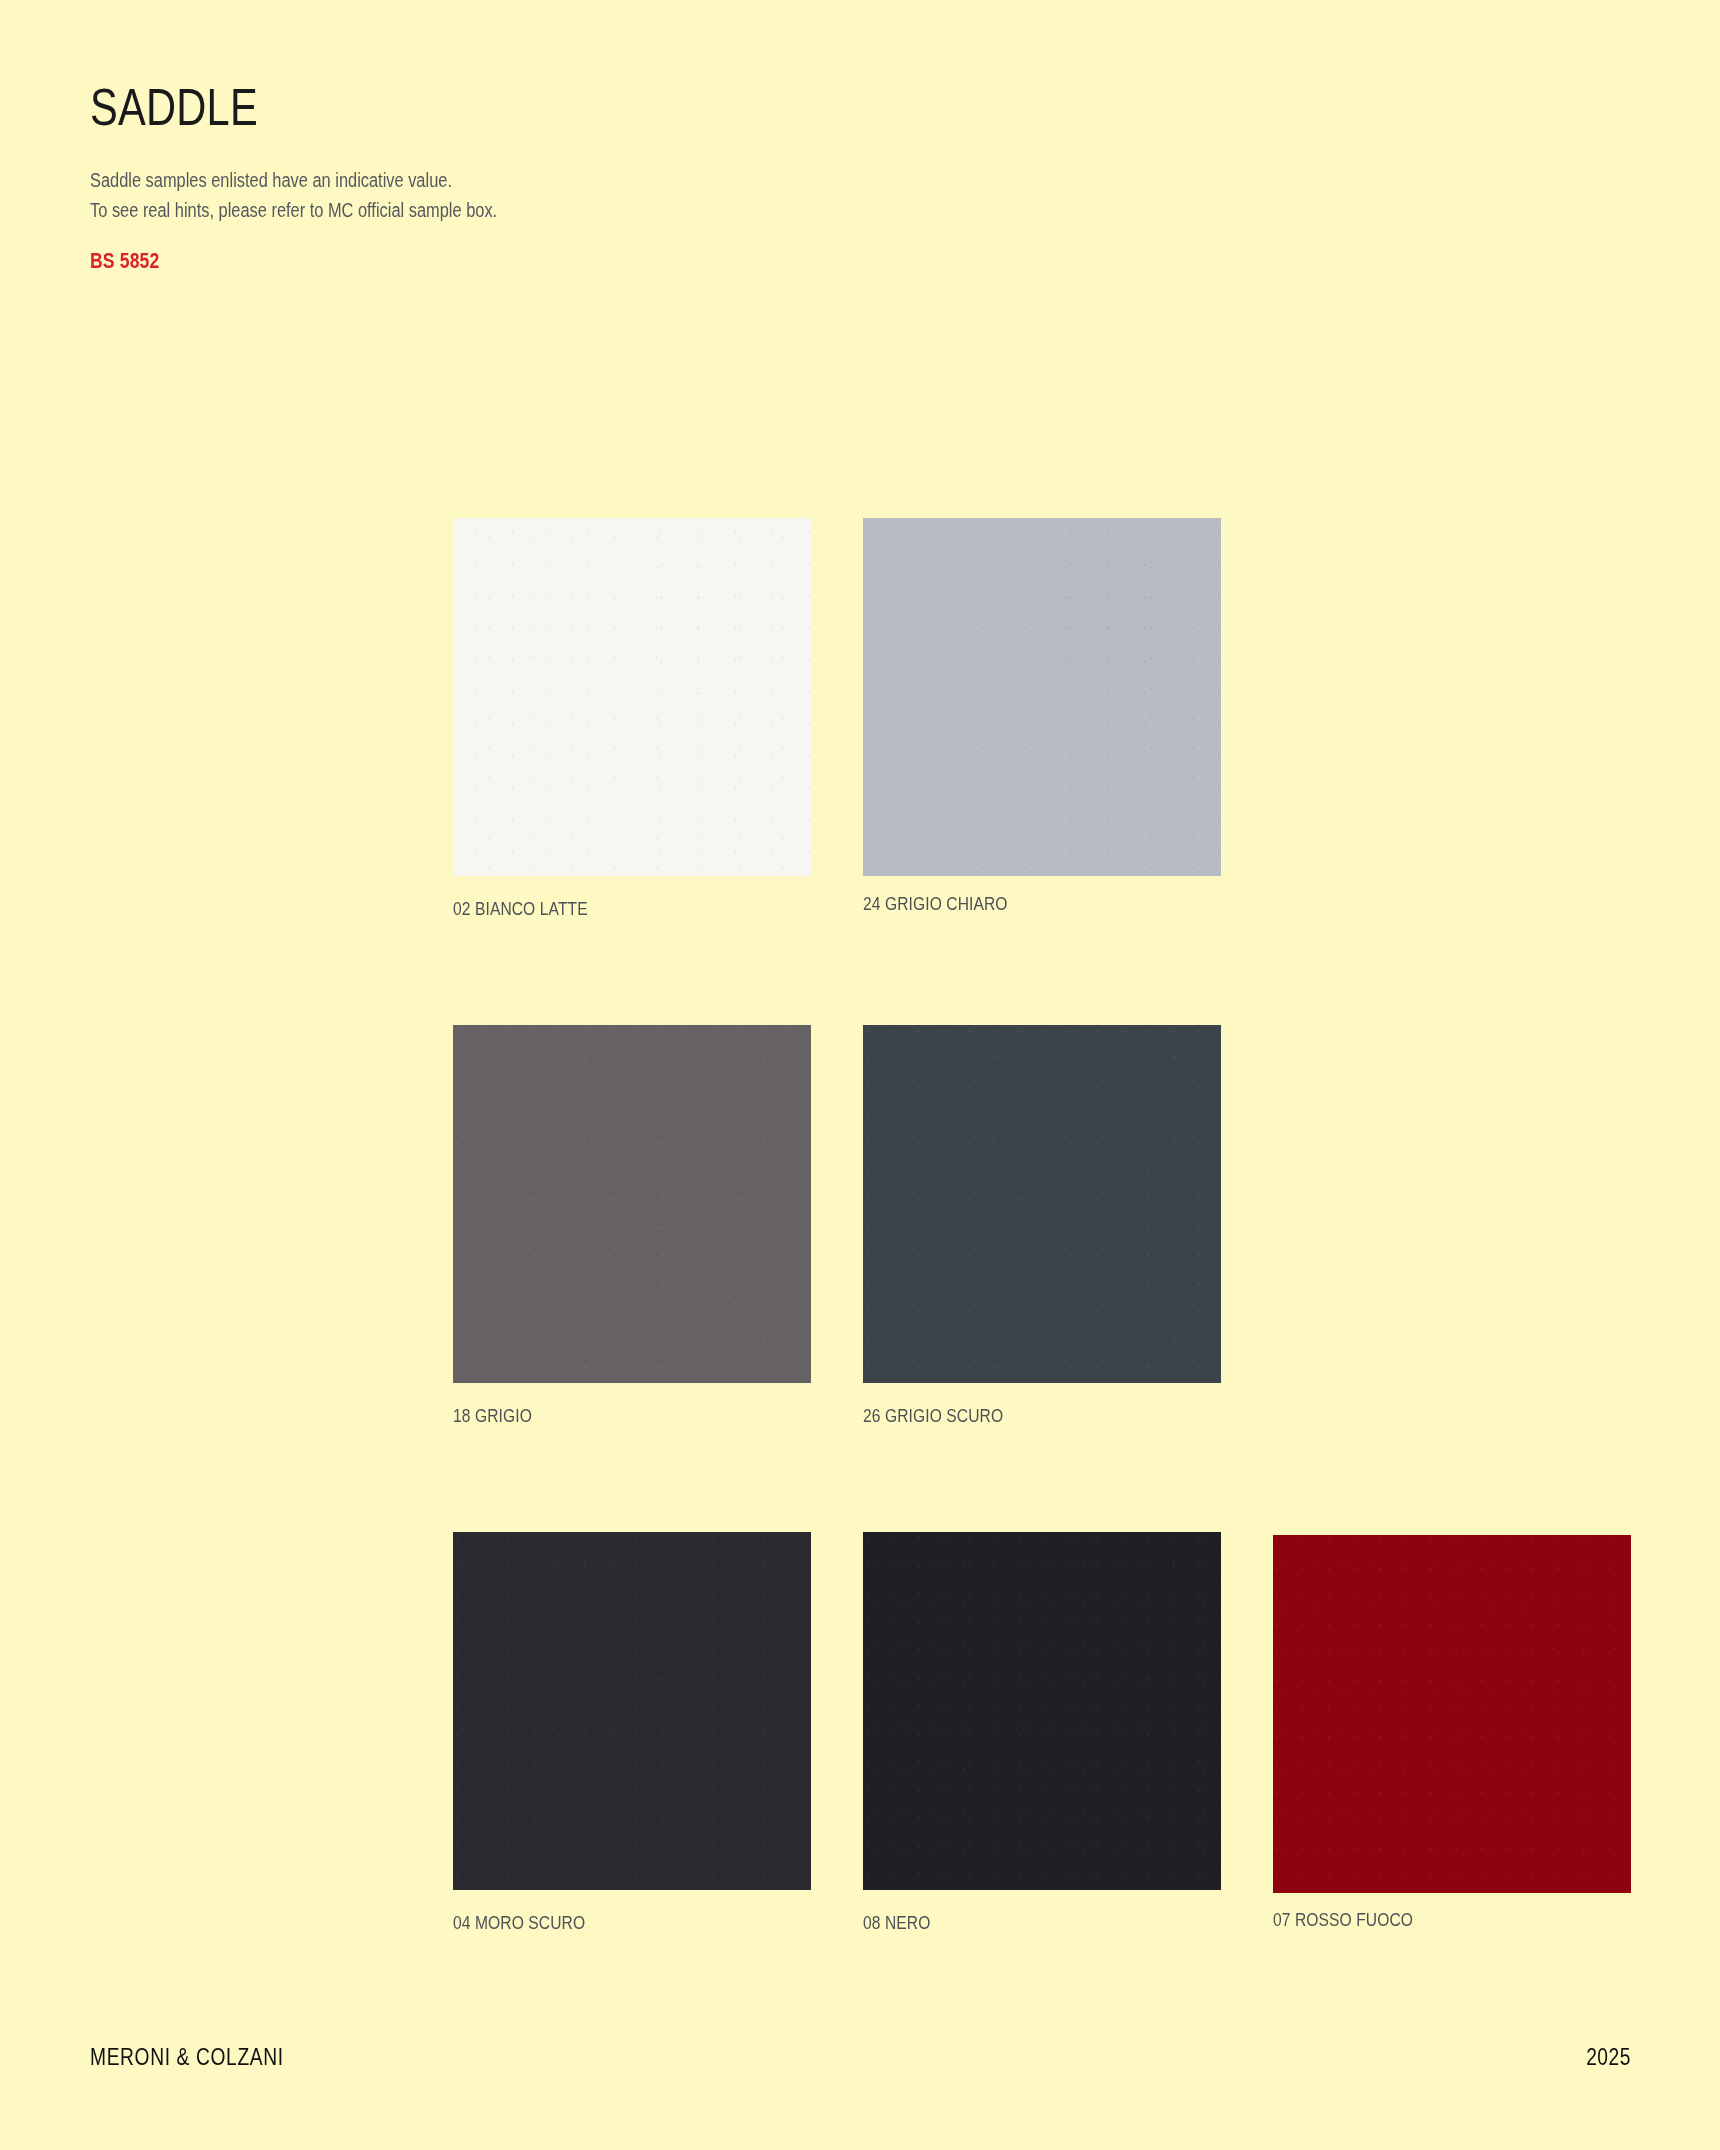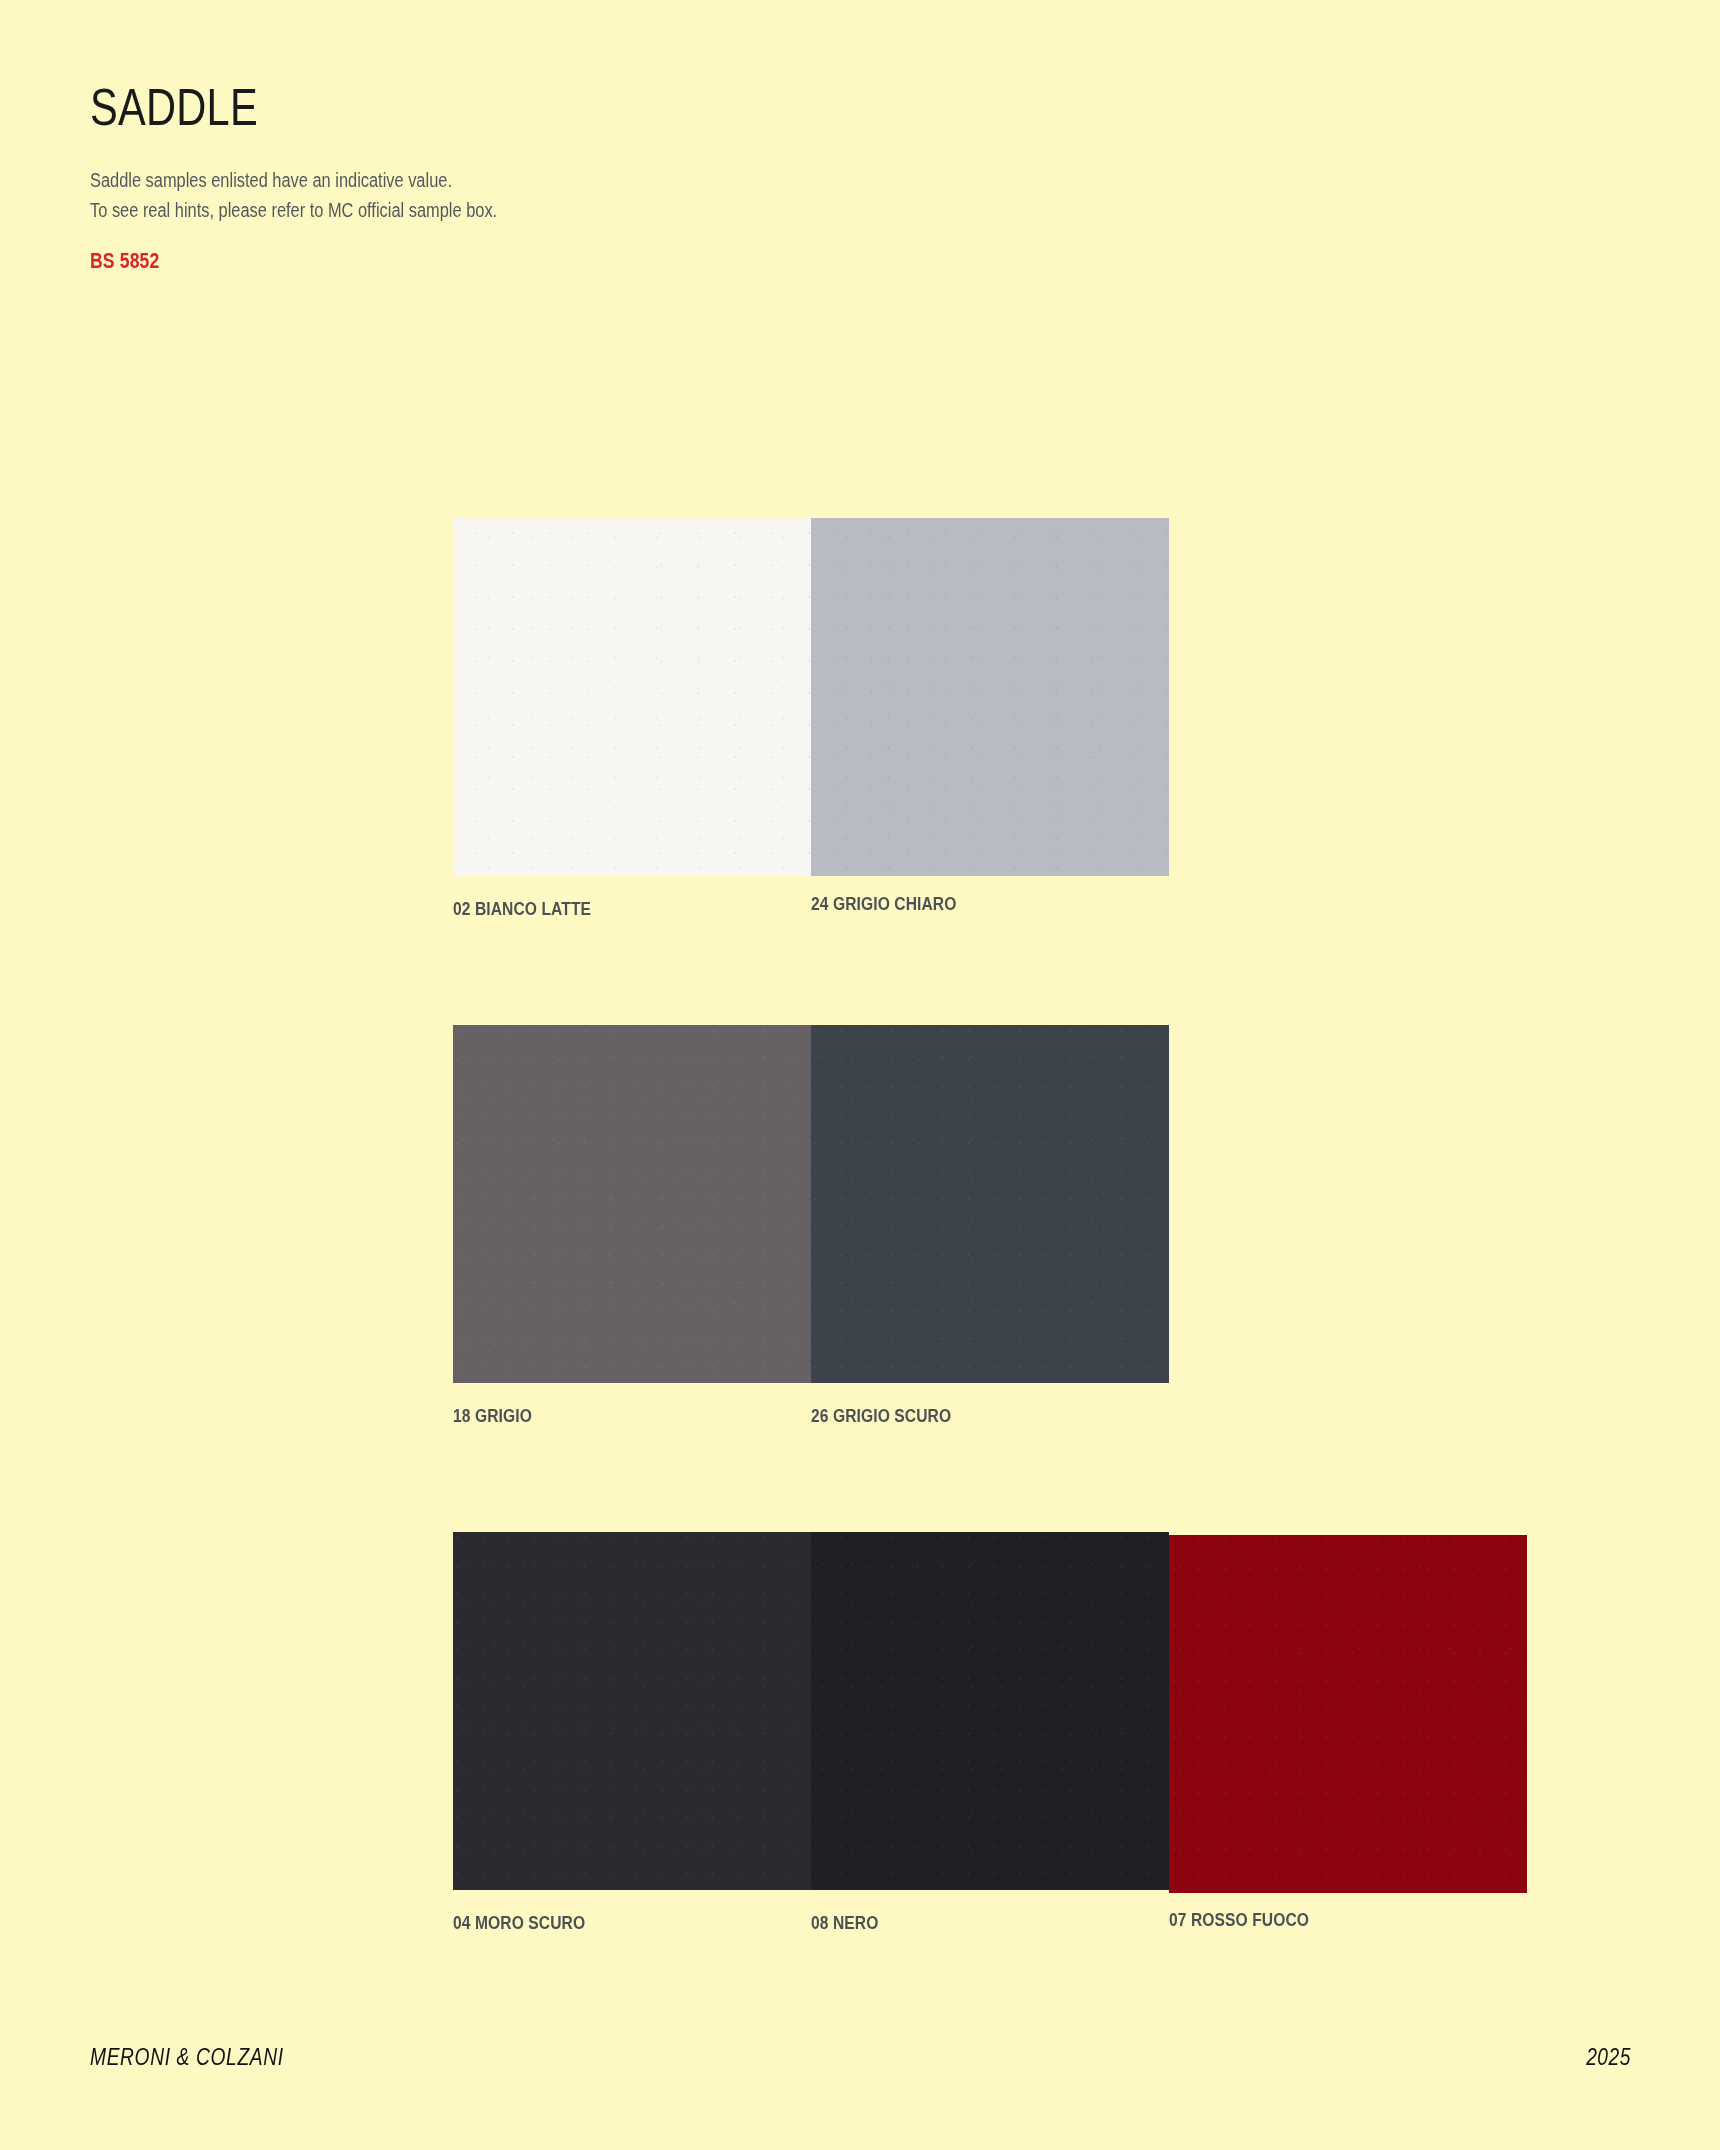--- a/index.html
+++ b/index.html
@@ -61,22 +61,22 @@
 
   
   .swatch-grid {
     position: absolute;
     left: 453px;
     top: 518px;
     width: 1178px;
   }
   .swatch-row {
     display: flex;
+    gap: 52px;
     margin-bottom: 105px;
-    font-weight: bold;
   }
   .swatch-row:last-child { margin-bottom: 0; align-items: center; }
 
   .swatch-cell {
     width: 358px;
     position: relative;
   }
   .swatch-chip {
     width: 358px;
     height: 358px;
@@ -112,21 +112,20 @@
 
   
   .footer {
     position: absolute;
     left: 90px;
     right: 90px;
     top: 2043px;
     display: flex;
     justify-content: space-between;
     align-items: flex-end;
-    font-style: italic;
   }
   .brand {
     font-size: 24px;
     letter-spacing: 0.8px;
     color: #111111;
     transform: scaleX(0.80);
     transform-origin: left top;
     white-space: nowrap;
   }
   .year {

